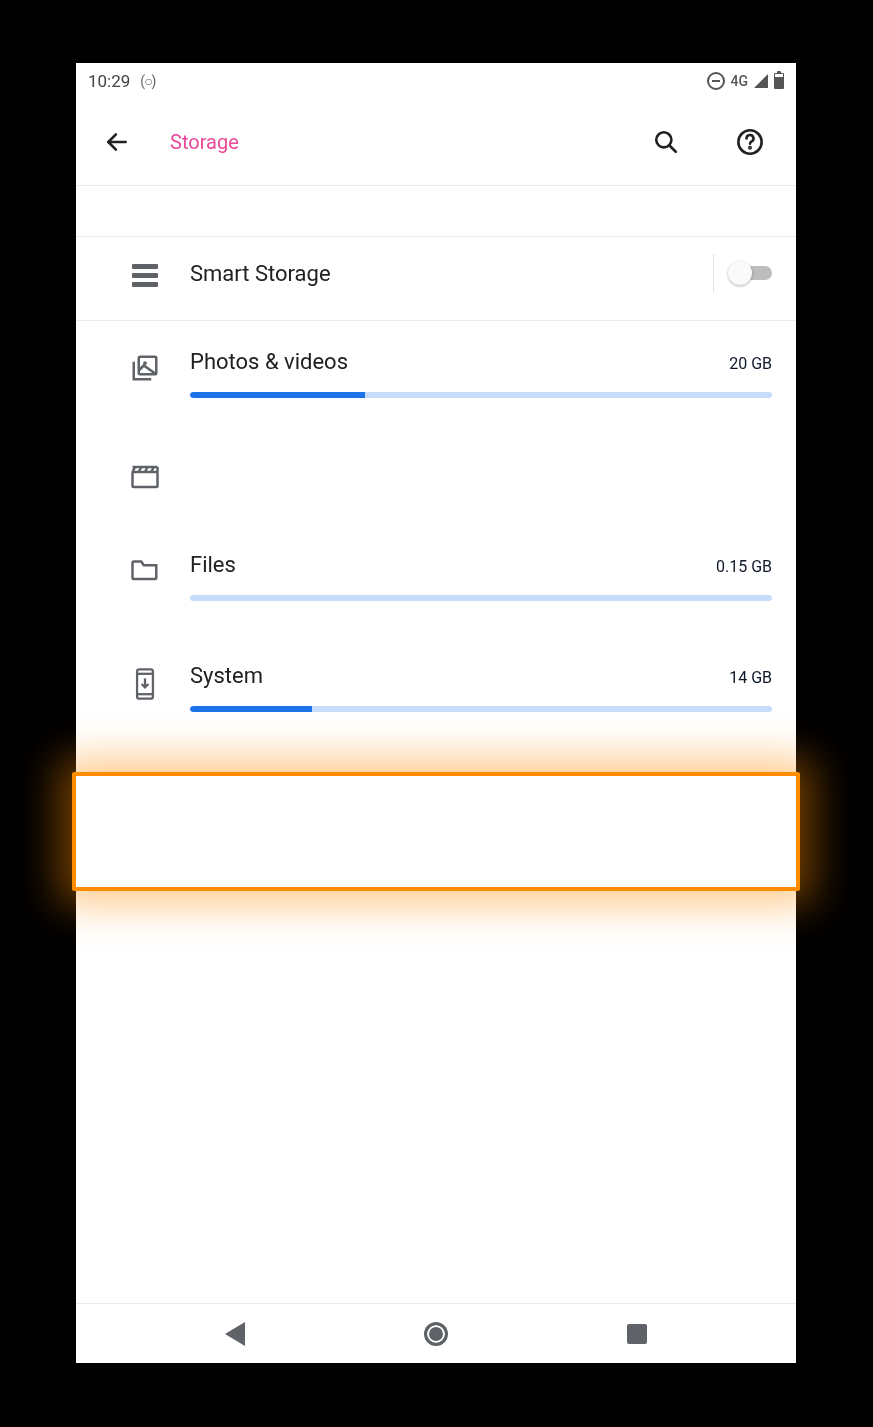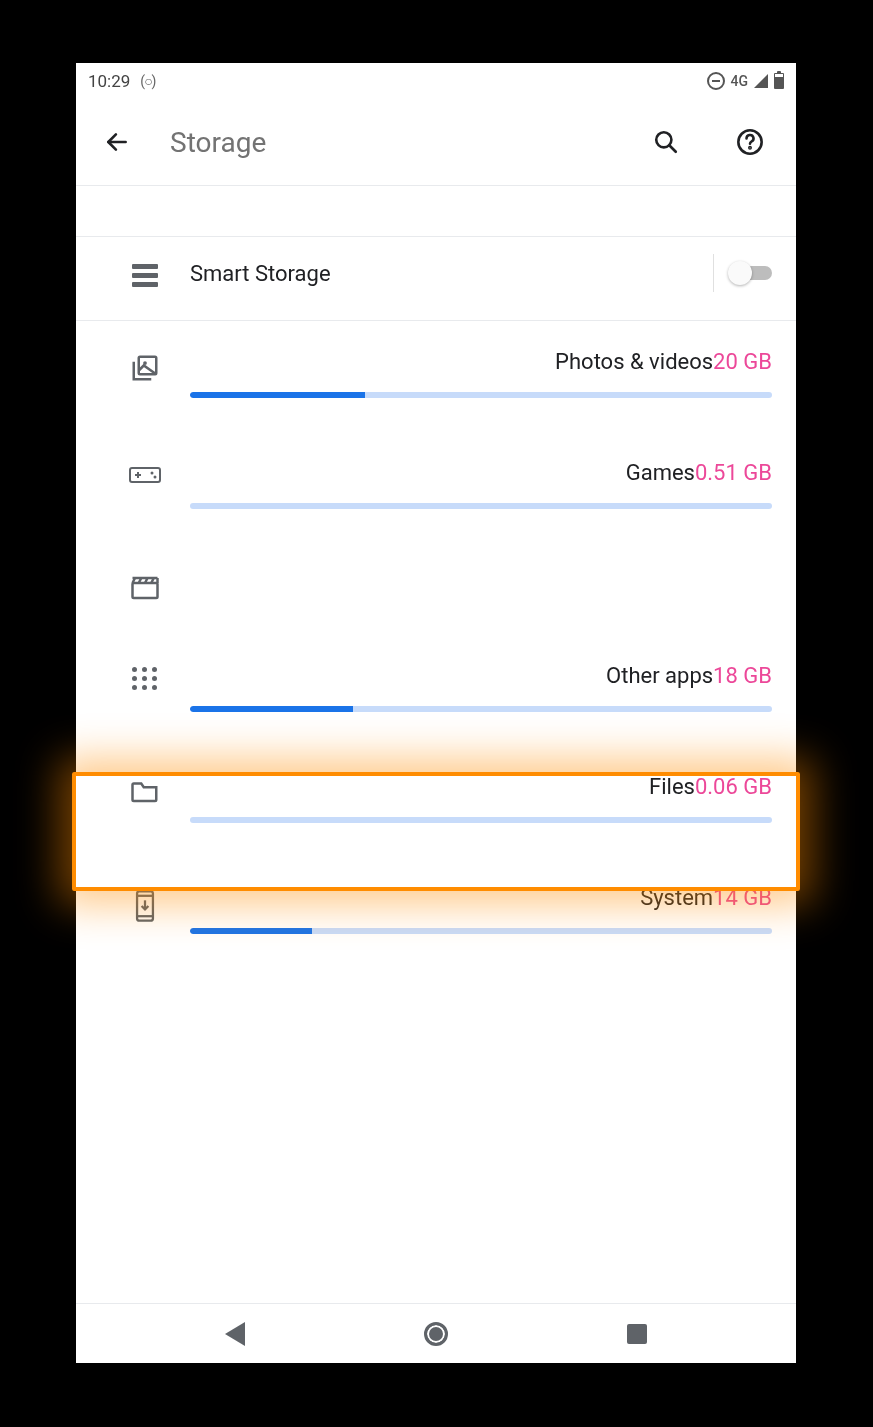--- a/index.html
+++ b/index.html
@@ -86,22 +86,22 @@
     display: flex;
     align-items: center;
     padding: 0 24px 0 28px;
     gap: 40px;
   }
   .back-btn {
     display: flex; align-items: center; justify-content: center;
     cursor: pointer;
   }
   .app-title {
-    font-size: 28px;
-    color: #737373;
+    font-size: 20px;
+    color: #ec4899;
     font-weight: 400;
     flex: 1;
   }
   .app-bar-action {
     width: 44px;
     display: flex; align-items: center; justify-content: center;
     cursor: pointer;
   }
   
   .thin-divider { height: 1px; background: #e8eaed; }
@@ -126,30 +126,30 @@
     align-items: flex-start;
     padding-top: 4px;
   }
   .row-body {
     flex: 1;
     min-width: 0;
   }
   .row-head {
     display: flex;
     align-items: baseline;
-    justify-content: flex-end;
+    justify-content: space-between;
     margin-bottom: 18px;
   }
   .row-label {
     font-size: 22px;
     color: #202124;
   }
   .row-value {
-    font-size: 22px;
-    color: #ec4899;
+    font-size: 16px;
+    color: #0f172a;
   }
   .bar-track {
     height: 6px;
     background: #c7dbfa;
     border-radius: 4px;
     position: relative;
     overflow: hidden;
   }
   .bar-fill {
     position: absolute;
@@ -313,86 +313,42 @@
         <span class="row-label">Photos &amp; videos</span>
         <span class="row-value">20 GB</span>
       </div>
       <div class="bar-track">
           <div class="bar-fill" style="width: 30%;"></div>
         </div>
     </div>
   </div>
 
 
-  <div class="row row-category">
-    <div class="row-icon">
-      <svg width="34" height="22" viewBox="0 0 34 22" fill="none" stroke="#5f6368" stroke-width="2">
-        <rect x="2" y="4" width="30" height="14" rx="2"></rect>
-        <line x1="10" y1="8" x2="10" y2="14"></line>
-          <line x1="7" y1="11" x2="13" y2="11"></line>
-        <circle cx="24" cy="9" r="1.5" fill="#5f6368" stroke="none"></circle>
-        <circle cx="27" cy="13" r="1.5" fill="#5f6368" stroke="none"></circle>
-      </svg>
-    </div>
-    <div class="row-body">
-      <div class="row-head">
-        <span class="row-label">Games</span>
-        <span class="row-value">0.51 GB</span>
-      </div>
-      <div class="bar-track">
-          <div class="bar-fill" style="width: 0%;"></div>
-        </div>
-    </div>
-  </div>
 
   <div class="row row-category">
     <div class="row-icon">
       <svg width="30" height="26" viewBox="0 0 24 20" fill="none" stroke="#5f6368" stroke-width="2">
         <rect x="2" y="6" width="20" height="12" rx="1"></rect>
         <path d="M2 6 L4 2 M7 6 L9 2 M12 6 L14 2 M17 6 L19 2 M22 6 L22 2"></path>
         <line x1="2" y1="2" x2="22" y2="2"></line>
       </svg>
     </div>
   </div>
 
-  <div class="row row-category">
-    <div class="row-icon">
-      <div class="icon-dots">
-        <span></span>
-          <span></span>
-          <span></span>
-        <span></span>
-          <span></span>
-          <span></span>
-        <span></span>
-          <span></span>
-          <span></span>
-      </div>
-    </div>
-    <div class="row-body">
-      <div class="row-head">
-        <span class="row-label">Other apps</span>
-        <span class="row-value">18 GB</span>
-      </div>
-      <div class="bar-track">
-          <div class="bar-fill" style="width: 28%;"></div>
-        </div>
-    </div>
-  </div>
 
   <div class="row row-category">
     <div class="row-icon">
       <svg width="30" height="26" viewBox="0 0 24 20" fill="none" stroke="#5f6368" stroke-width="2">
         <path d="M3 4h6l2 3h10v10a1 1 0 0 1-1 1H3a1 1 0 0 1-1-1V5a1 1 0 0 1 1-1z"></path>
       </svg>
     </div>
     <div class="row-body">
       <div class="row-head">
         <span class="row-label">Files</span>
-        <span class="row-value">0.06 GB</span>
+        <span class="row-value">0.15 GB</span>
       </div>
       <div class="bar-track">
           <div class="bar-fill" style="width: 0%;"></div>
         </div>
     </div>
   </div>
 
   <div class="row row-category">
     <div class="row-icon">
       <svg width="24" height="34" viewBox="0 0 20 30" fill="none" stroke="#5f6368" stroke-width="2">

